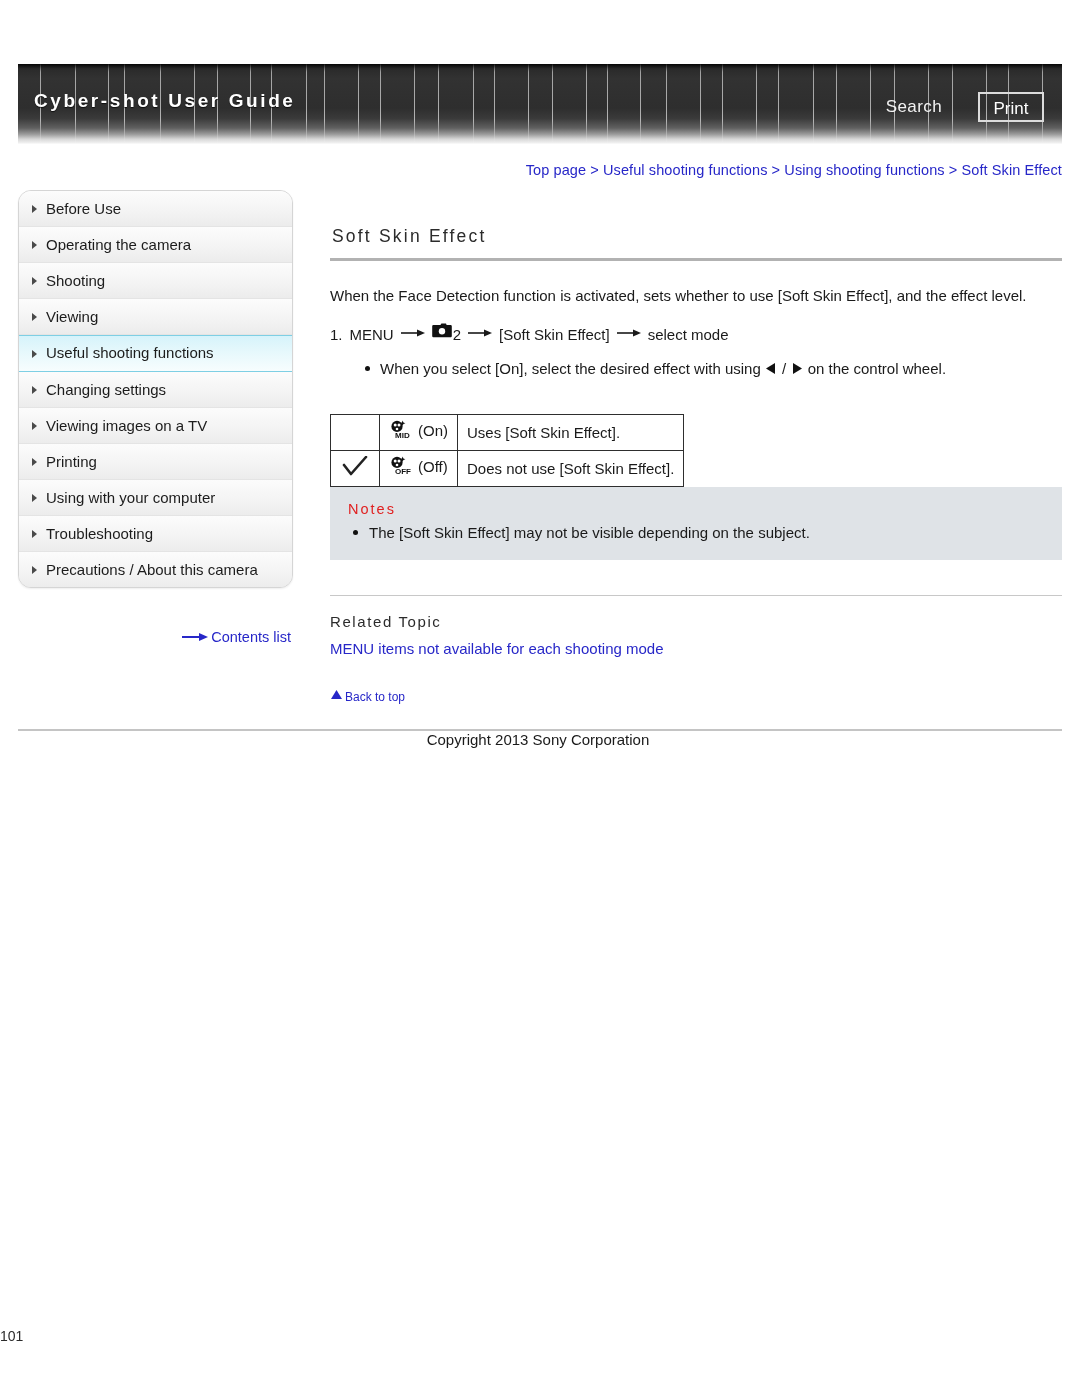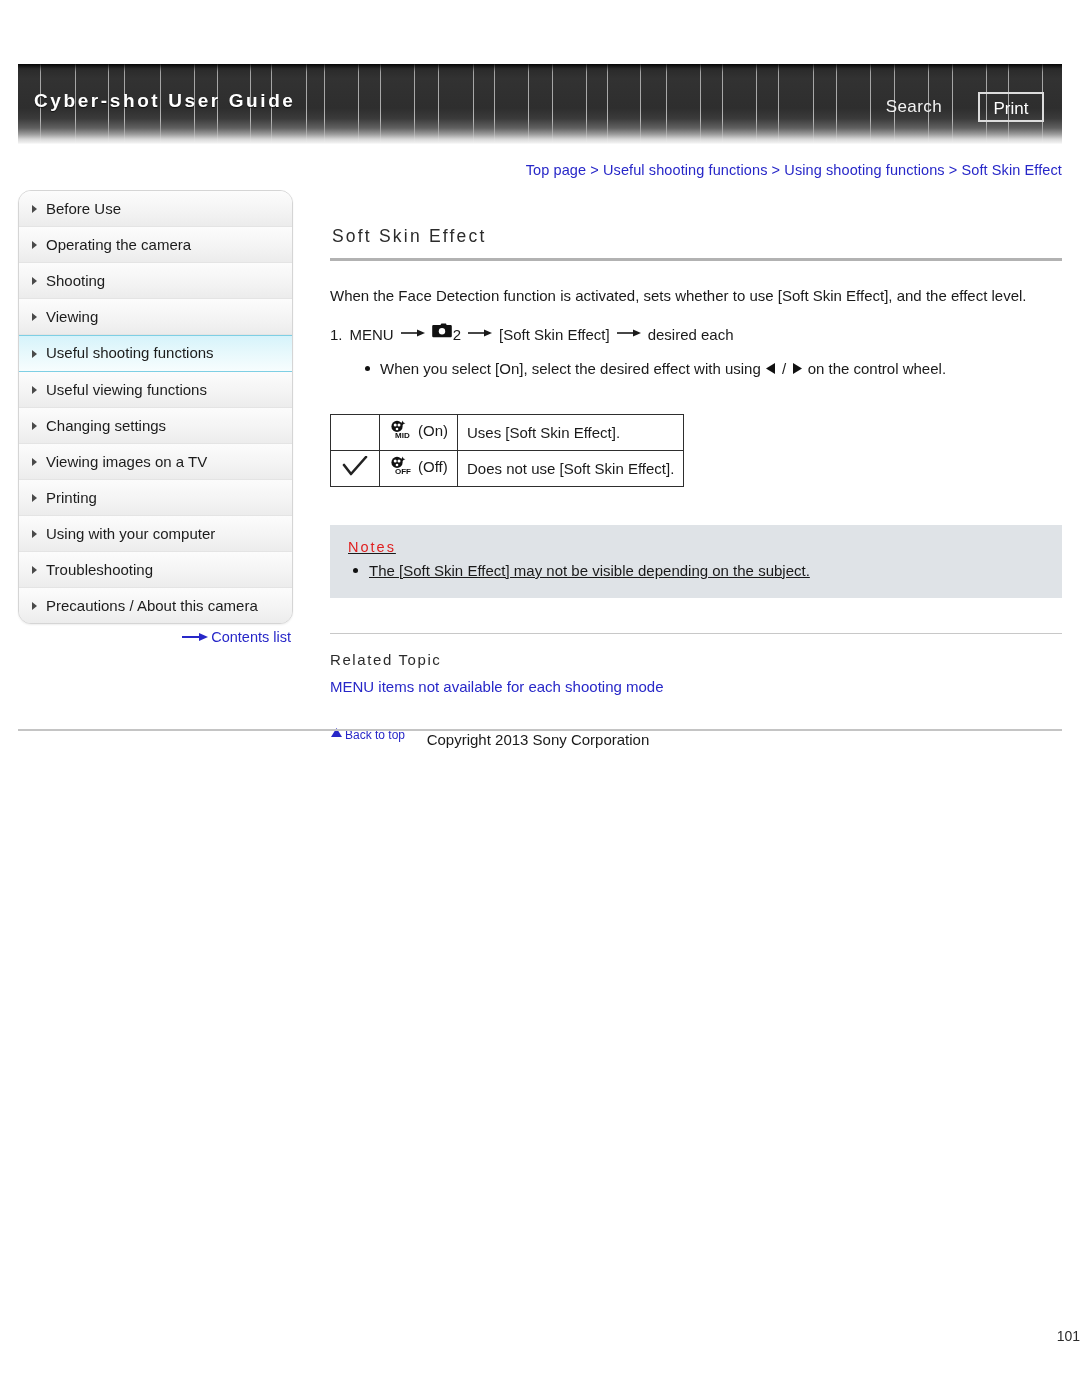--- a/index.html
+++ b/index.html
@@ -249,24 +249,22 @@
   .mode-icon {
     display: inline-block;
     vertical-align: middle;
     position: relative;
     top: -1px;
     margin-right: 3px;
   }
 
   
   #notes-box {
-    margin-top: 38px;
     background: #dfe3e7;
     padding: 14px 18px 16px 18px;
-    text-decoration: underline;
   }
   #notes-title {
     color: #e02020;
     font-size: 14.5px;
     letter-spacing: 2px;
     margin-bottom: 5px;
   }
   .note-line {
     position: relative;
     padding-left: 21px;
@@ -332,21 +330,21 @@
     width: 1040px;
     text-align: center;
     font-size: 15px;
     color: #1a1a1a;
   }
   #page-number {
     position: absolute;
     left: 0;
     top: 1328px;
     width: 1080px;
-    text-align: right;
+    text-align: left;
     font-size: 14px;
     color: #2b2b2b;
   }
 </style>
 </head>
 <body>
 
 <div id="banner">
   <div id="banner-stripes">
       <div class="stripe" style="left: 22px;"></div>
@@ -392,21 +390,20 @@
 </div>
 
 <div id="breadcrumb"><span>Top page</span><span class="sep"> &gt; </span><span>Useful shooting functions</span><span class="sep"> &gt; </span><span>Using shooting functions</span><span class="sep"> &gt; </span><span>Soft Skin Effect</span></div>
 
 <nav id="sidebar">
     <div class="nav-item"><span>Before Use</span></div>
     <div class="nav-item"><span>Operating the camera</span></div>
     <div class="nav-item"><span>Shooting</span></div>
     <div class="nav-item"><span>Viewing</span></div>
     <div class="nav-item active"><span>Useful shooting functions</span></div>
-    <div class="nav-item"><span>Useful viewing functions</span></div>
     <div class="nav-item"><span>Changing settings</span></div>
     <div class="nav-item"><span>Viewing images on a TV</span></div>
     <div class="nav-item"><span>Printing</span></div>
     <div class="nav-item"><span>Using with your computer</span></div>
     <div class="nav-item"><span>Troubleshooting</span></div>
     <div class="nav-item"><span>Precautions / About this camera</span></div>
   </nav>
 <div id="contents-list">
   <span id="contents-arrow">
     <svg width="26" height="10" viewBox="0 0 26 10">
@@ -438,21 +435,21 @@
       </span><span>2</span><span class="arrow-r">
         <svg width="24" height="10" viewBox="0 0 24 10">
           <line x1="0" y1="5" x2="17" y2="5" stroke="#1a1a1a" stroke-width="1.6"></line>
           <polygon points="16,1.5 24,5 16,8.5" fill="#1a1a1a"></polygon>
         </svg>
       </span><span>[Soft Skin Effect]</span><span class="arrow-r">
         <svg width="24" height="10" viewBox="0 0 24 10">
           <line x1="0" y1="5" x2="17" y2="5" stroke="#1a1a1a" stroke-width="1.6"></line>
           <polygon points="16,1.5 24,5 16,8.5" fill="#1a1a1a"></polygon>
         </svg>
-      </span><span>desired each</span>
+      </span><span>select mode</span>
     </div>
 
     <div id="sub-bullet">
       <span>When you select [On], select the desired effect with using</span>
       <span class="tri">
         <svg width="13" height="13" viewBox="0 0 13 13">
             <polygon points="10,1 10,12 1,6.5" fill="#111"></polygon>
           </svg>
       </span>
       <span>/</span>

